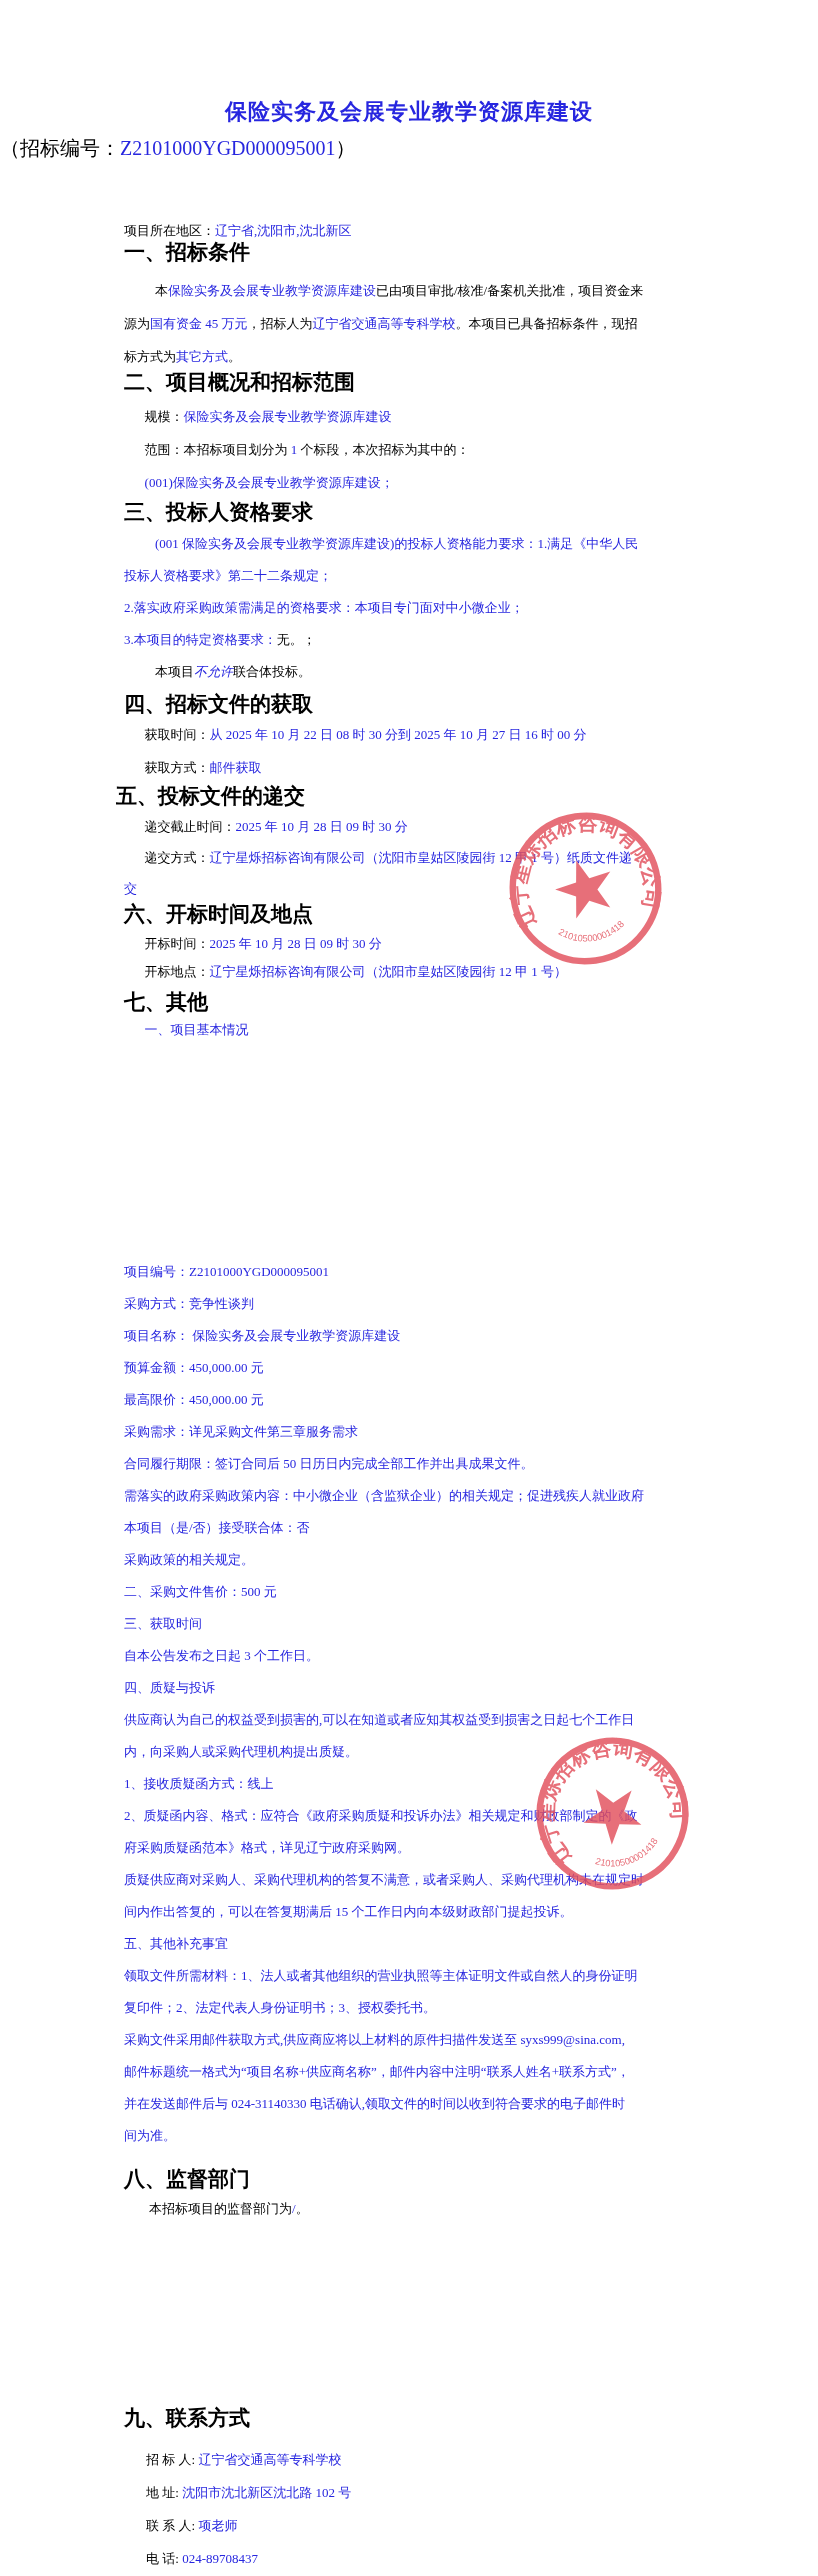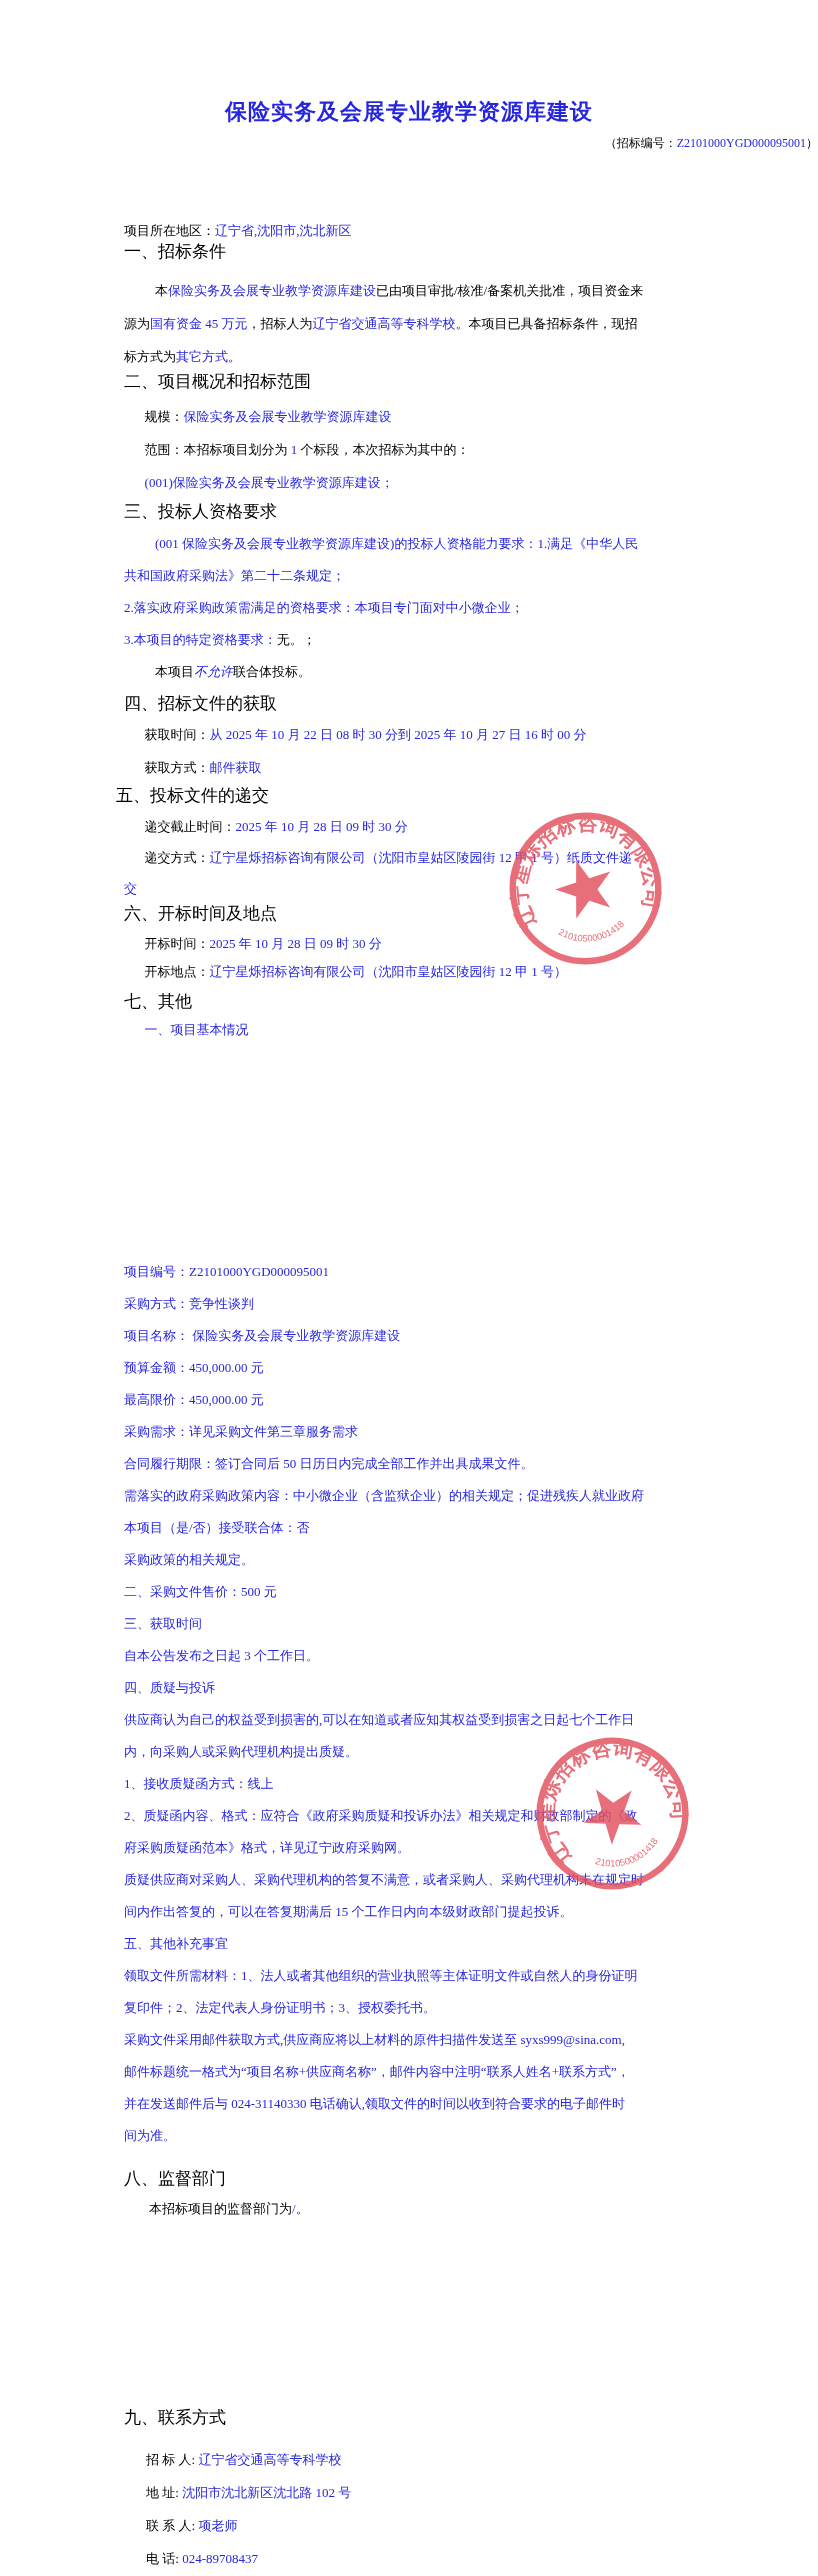--- a/index.html
+++ b/index.html
@@ -14,23 +14,23 @@
     width:818px;height:3468px;
     background:#ffffff;
     overflow:hidden;
     font-family:"Liberation Serif", serif;
     color:var(--ink);
   }
   .abs{position:absolute}
   .line{white-space:nowrap;font-size:13px;line-height:32px;color:var(--ink)}
   .b{color:var(--blue)}
   .bi{color:var(--blue);font-style:italic}
-  .heading{white-space:nowrap;font-family:"Liberation Sans", sans-serif;font-weight:400;font-size:17px;line-height:24px;color:var(--ink)}
+  .heading{white-space:nowrap;font-family:"Liberation Sans", sans-serif;font-weight:700;font-size:21px;line-height:24px;color:var(--ink)}
   .title{width:100%;text-align:center;font-family:"Liberation Sans", sans-serif;font-weight:700;font-size:22px;letter-spacing:1px;color:var(--blue)}
-  .subtitle{width:100%;text-align:right;font-size:12px;color:var(--ink)}
+  .subtitle{width:100%;text-align:left;font-size:20px;color:var(--ink)}
   .ind1{padding-left:20.6px}
   .ind15{padding-left:25px}
   .ind2{padding-left:31px}
   .lh64 .line{line-height:33px}
   .lh63 .line{line-height:32px}
   .lh61 .line{line-height:31px}
   .lh55 .line{line-height:28px}
   .info .line{color:var(--blue)}
   .contact .line{line-height:33px}
   .stamp{pointer-events:none}
@@ -56,21 +56,21 @@
   <div class="abs heading" style="top:370px;left:124px">二、项目概况和招标范围</div>
   <div class="abs lh64" style="top:400px;left:124px">
     <div class="line ind1"><span>规模：</span><span class="b">保险实务及会展专业教学资源库建设</span></div>
     <div class="line ind1"><span>范围：本招标项目划分为 </span><span class="b">1</span><span> 个标段，本次招标为其中的：</span></div>
     <div class="line ind1 b">(001)保险实务及会展专业教学资源库建设；</div>
   </div>
 
   <div class="abs heading" style="top:500px;left:124px">三、投标人资格要求</div>
   <div class="abs lh63" style="top:528px;left:124px">
     <div class="line ind2 b">(001 保险实务及会展专业教学资源库建设)的投标人资格能力要求：1.满足《中华人民</div>
-    <div class="line b">共和国政府采购法》第二十二条规定；</div>
+    <div class="line b">投标人资格要求》第二十二条规定；</div>
     <div class="line b">2.落实政府采购政策需满足的资格要求：本项目专门面对中小微企业；</div>
     <div class="line"><span class="b">3.本项目的特定资格要求：</span><span>无。；</span></div>
     <div class="line ind2"><span>本项目</span><span class="bi">不允许</span><span>联合体投标。</span></div>
   </div>
 
   <div class="abs heading" style="top:692px;left:124px">四、招标文件的获取</div>
   <div class="abs lh64" style="top:718px;left:124px">
     <div class="line ind1"><span>获取时间：</span><span class="b">从 2025 年 10 月 22 日 08 时 30 分到 2025 年 10 月 27 日 16 时 00 分</span></div>
     <div class="line ind1"><span>获取方式：</span><span class="b">邮件获取</span></div>
   </div>

